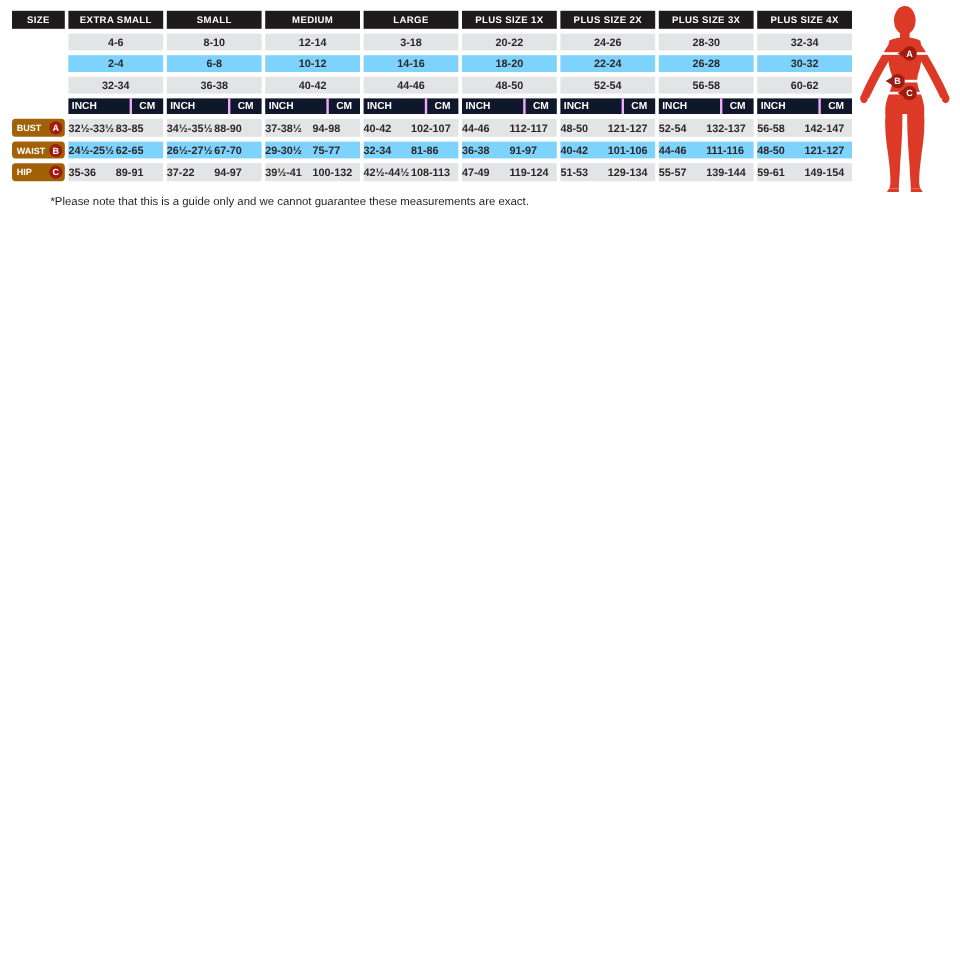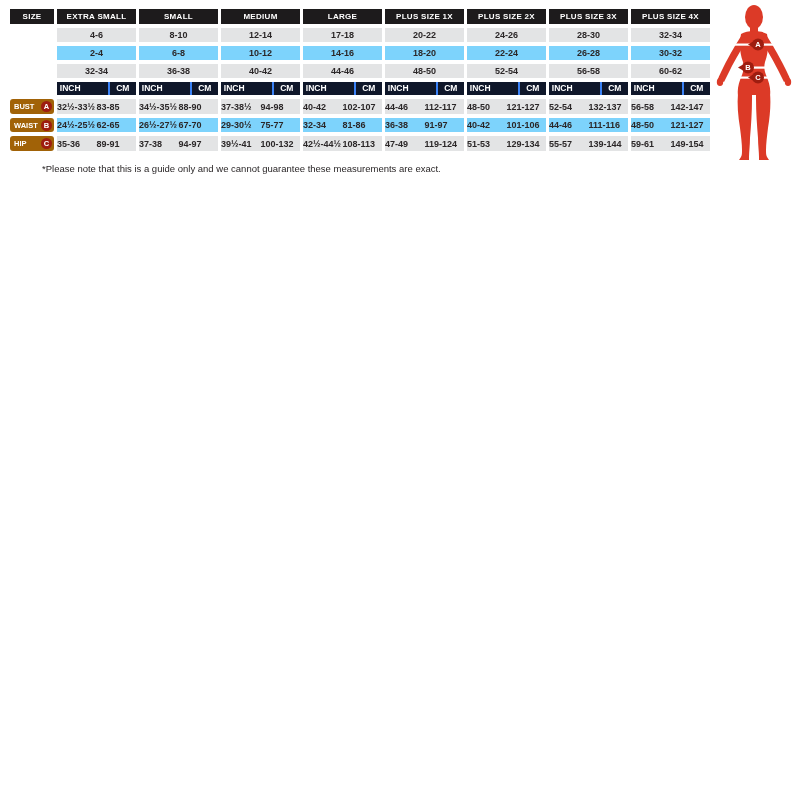--- a/index.html
+++ b/index.html
@@ -17,21 +17,21 @@
         justify-content:space-between !important;padding:0 2px 0 4px;box-sizing:border-box;}
   .abadge{width:11px;height:11px;border-radius:50%;background:#9e1d10;color:#fff;
         font-size:7.5px;font-weight:700;display:flex;align-items:center;justify-content:center;flex:0 0 auto;}
   .gray{background:#e3e4e5;}
   .light{background:#7dd3fc;}
   .val{color:#2b2728;font-size:9px;font-weight:700;text-align:right;}
   .val2{color:#2b2728;font-size:9px;font-weight:700;padding:0;}
   .val2 span{flex:1;text-align:left;}
   .unitbar{background:#0f172a;color:#fff;font-size:8.5px;font-weight:700;padding:0;}
   .unitbar span{flex:1;text-align:center;line-height:13px;}
-  .unitbar .cmlab{border-left:2px solid #3b82f6;margin-left:24px;}
+  .unitbar .cmlab{border-left:2px solid #f0abfc;margin-left:24px;}
   .blank{background:transparent;}
   .footnote{position:absolute;left:42px;top:163px;font-size:9.5px;color:#231f20;text-align:center;}
   .figure{position:absolute;left:710px;top:4px;}
   svg text{font-family:"Liberation Sans", sans-serif;}
 </style>
 </head>
 <body>
 
 <div class="stage">
 
@@ -42,21 +42,21 @@
       <div class="hdr">MEDIUM</div>
       <div class="hdr">LARGE</div>
       <div class="hdr">PLUS SIZE 1X</div>
       <div class="hdr">PLUS SIZE 2X</div>
       <div class="hdr">PLUS SIZE 3X</div>
       <div class="hdr">PLUS SIZE 4X</div>
       <div class="pill">UK</div>
       <div class="val gray">4-6</div>
       <div class="val gray">8-10</div>
       <div class="val gray">12-14</div>
-      <div class="val gray">17-18</div>
+      <div class="val gray">3-18</div>
       <div class="val gray">20-22</div>
       <div class="val gray">24-26</div>
       <div class="val gray">28-30</div>
       <div class="val gray">32-34</div>
       <div class="pill">US</div>
       <div class="val light">2-4</div>
       <div class="val light">6-8</div>
       <div class="val light">10-12</div>
       <div class="val light">14-16</div>
       <div class="val light">18-20</div>
@@ -179,21 +179,21 @@
       </div>
       <div class="mpill">
         <span>HIP</span>
         <span class="abadge">C</span>
       </div>
       <div class="val2 gray">
         <span>35-36</span>
         <span>89-91</span>
       </div>
       <div class="val2 gray">
-        <span>37-38</span>
+        <span>37-22</span>
         <span>94-97</span>
       </div>
       <div class="val2 gray">
         <span>39½-41</span>
         <span>100-132</span>
       </div>
       <div class="val2 gray">
         <span>42½-44½</span>
         <span>108-113</span>
       </div>

